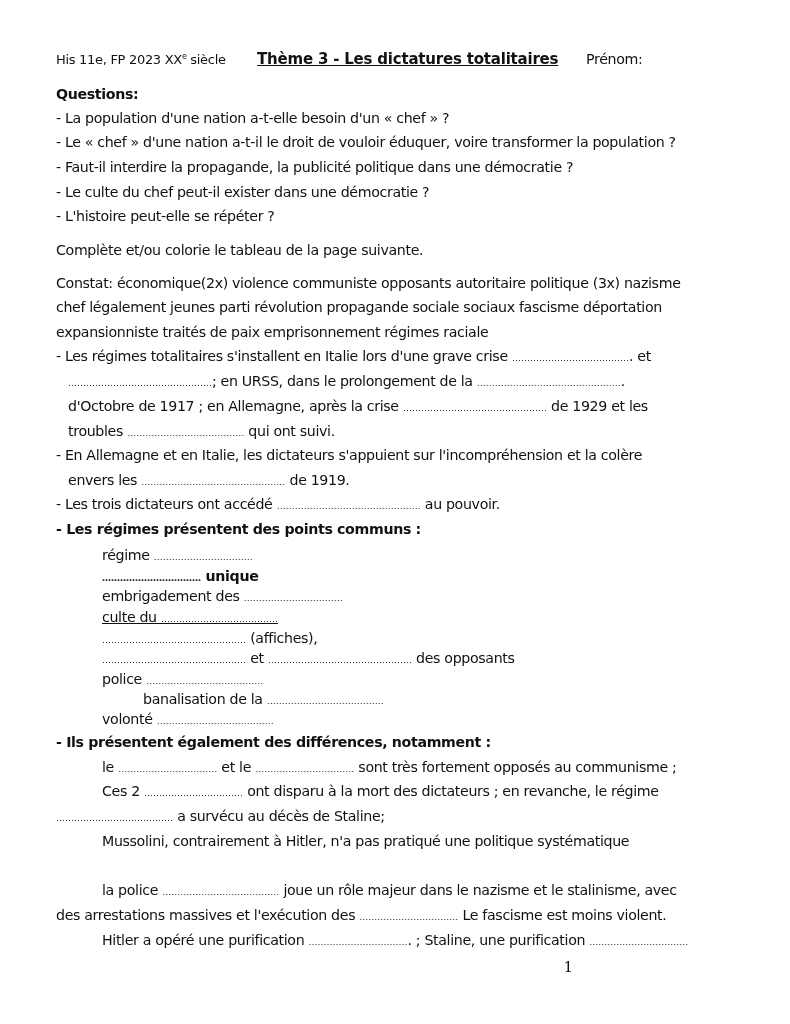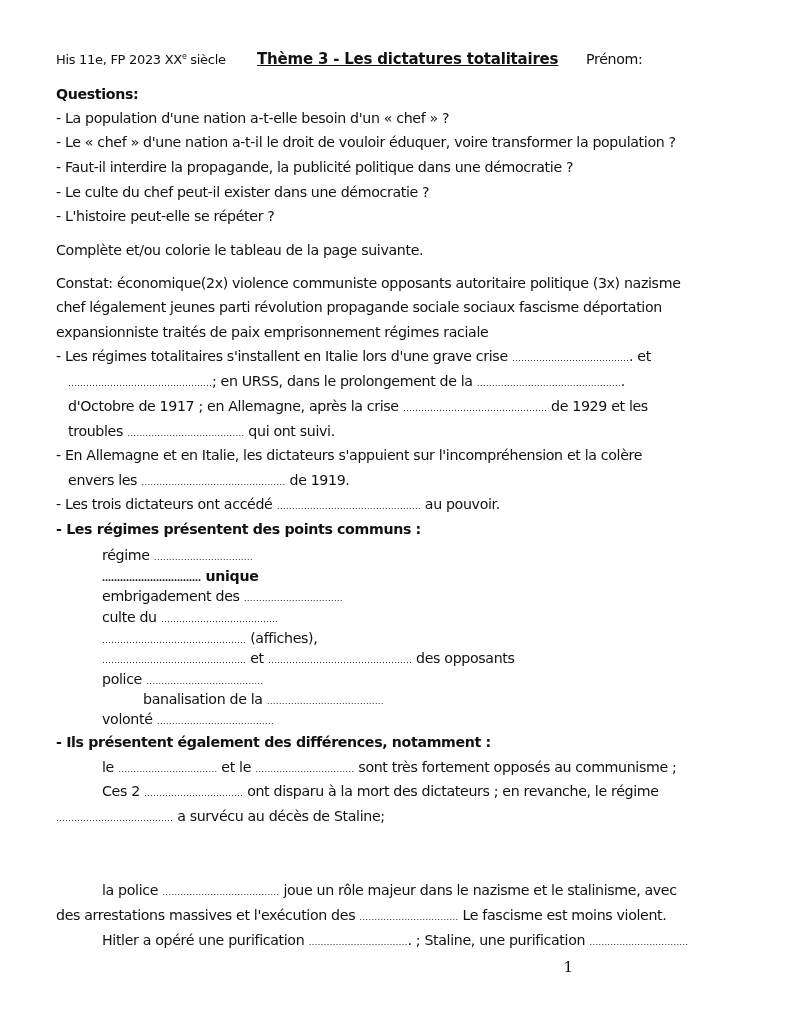--- a/index.html
+++ b/index.html
@@ -65,21 +65,21 @@
   <div class="ln bold" style="top:521px;">- Les régimes présentent des points communs :</div>
   <div class="ln ind2" style="top:547px;">
     <span>régime </span><span class="dots">……………………………</span>
   </div>
   <div class="ln ind2" style="top:568px;font-weight:bold;">
     <span class="dots">……………………………</span><span> unique</span>
   </div>
   <div class="ln ind2" style="top:588px;">
     <span>embrigadement des </span><span class="dots">……………………………</span>
   </div>
-  <div class="ln ind2" style="top:609px;">
+  <div class="ln ind2" style="top:609px;text-decoration:underline;">
     <span>culte du </span><span class="dots">…………………………………</span>
   </div>
   <div class="ln ind2" style="top:630px;">
     <span class="dots">…………………………………………</span><span> (affiches),</span>
   </div>
   <div class="ln ind2" style="top:650px;">
     <span class="dots">…………………………………………</span><span> et </span><span class="dots">…………………………………………</span><span> des opposants</span>
   </div>
   <div class="ln ind2" style="top:671px;">
     <span>police </span><span class="dots">…………………………………</span>
@@ -94,20 +94,21 @@
   <div class="ln bold" style="top:734px;">- Ils présentent également des différences, notamment :</div>
   <div class="ln ind2" style="top:759px;">
     <span>le </span><span class="dots">……………………………</span><span> et le </span><span class="dots">……………………………</span><span> sont très fortement opposés au communisme ;</span>
   </div>
   <div class="ln ind2" style="top:783px;">
     <span>Ces 2 </span><span class="dots">……………………………</span><span> ont disparu à la mort des dictateurs ; en revanche, le régime</span>
   </div>
   <div class="ln" style="top:808px;">
     <span class="dots">…………………………………</span><span> a survécu au décès de Staline;</span>
   </div>
+  <div class="ln ind2" style="top:833px;">Mussolini, contrairement à Hitler, n'a pas pratiqué une politique systématique</div>
   <div class="ln ind2" style="top:882px;">
     <span>la police </span><span class="dots">…………………………………</span><span> joue un rôle majeur dans le nazisme et le stalinisme, avec</span>
   </div>
   <div class="ln" style="top:907px;">
     <span>des arrestations massives et l'exécution des </span><span class="dots">……………………………</span><span> Le fascisme est moins violent.</span>
   </div>
   <div class="ln ind2" style="top:932px;">
     <span>Hitler a opéré une purification </span><span class="dots">……………………………</span><span>. ; Staline, une purification </span><span class="dots">……………………………</span>
   </div>
 

